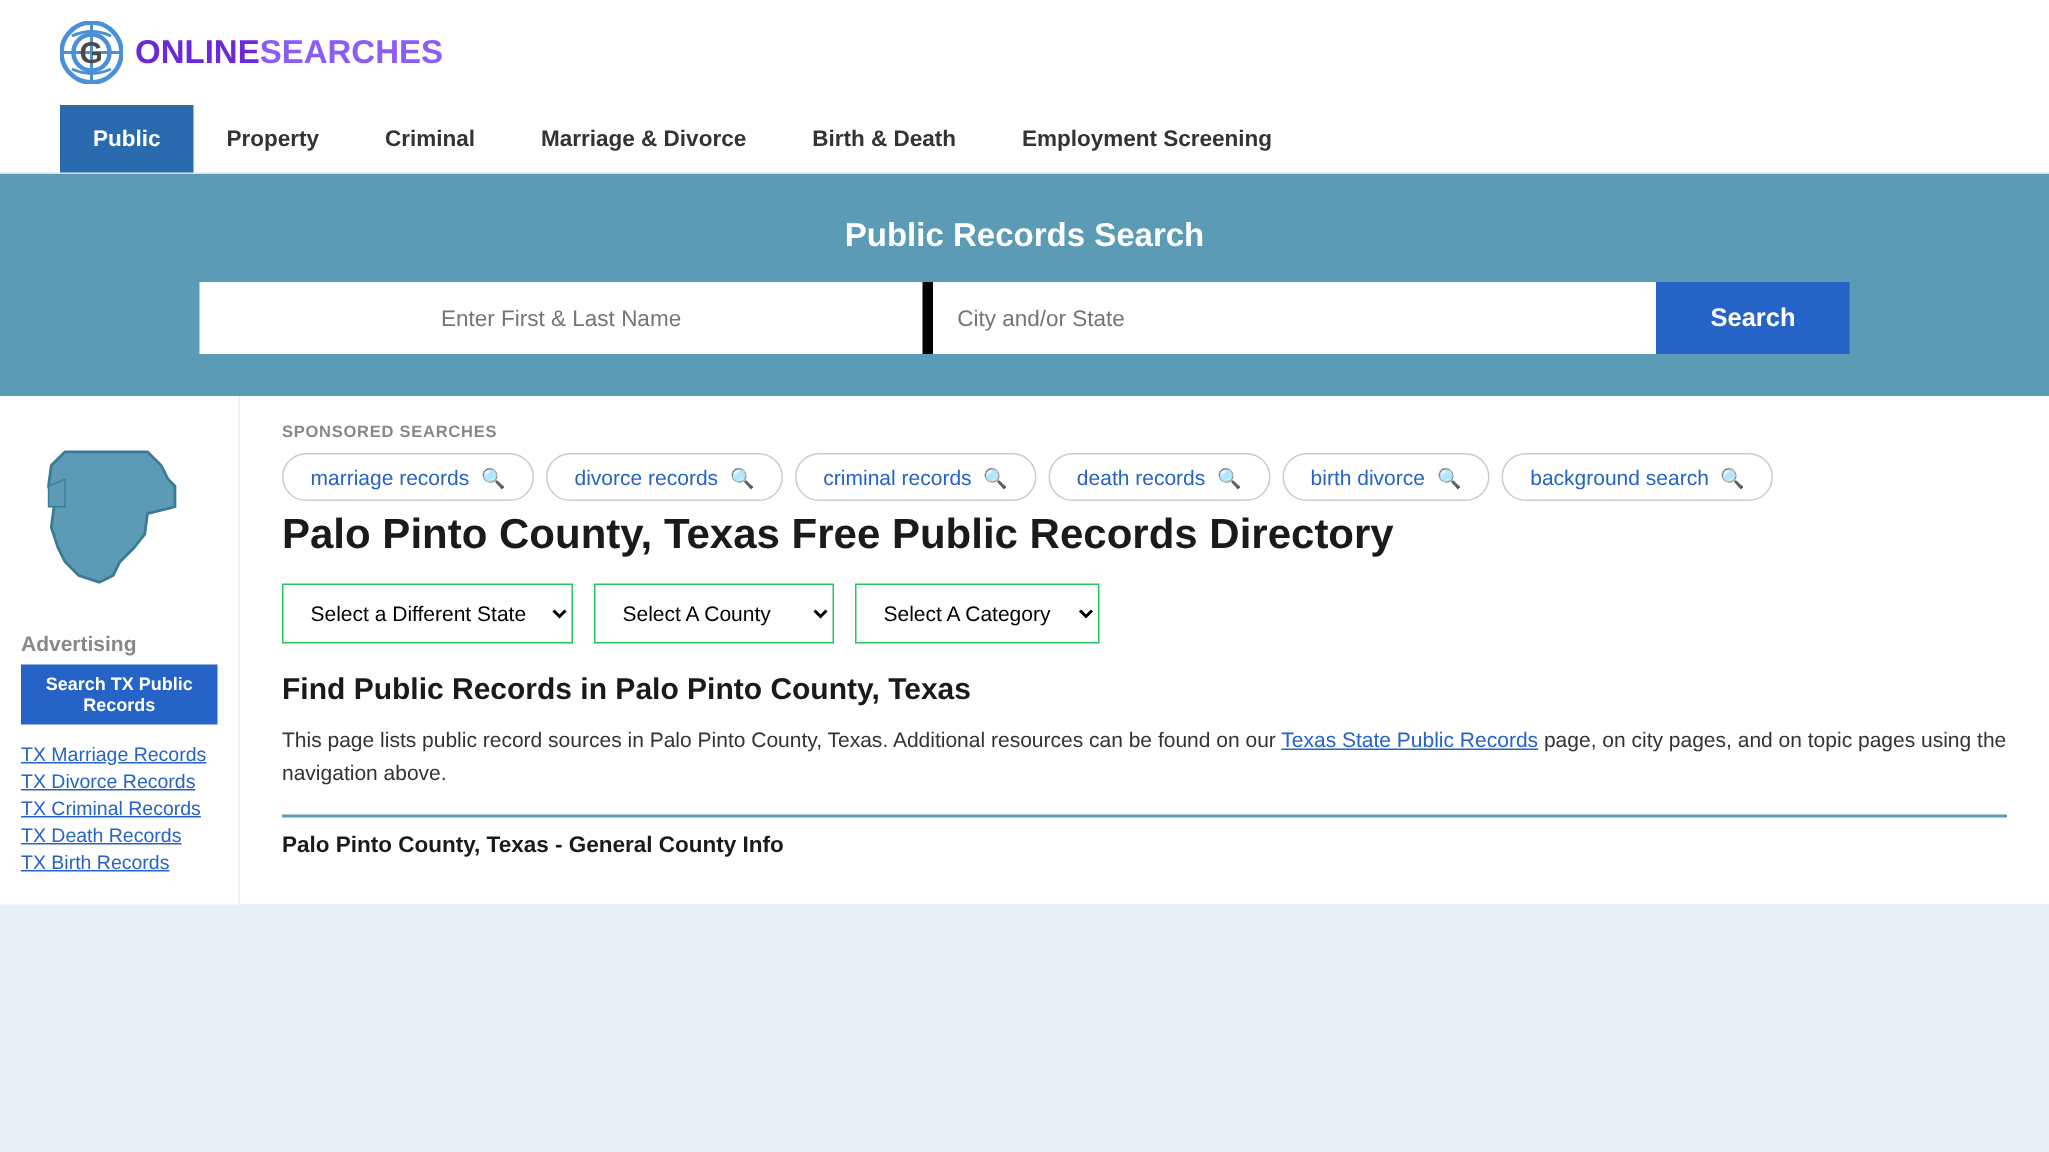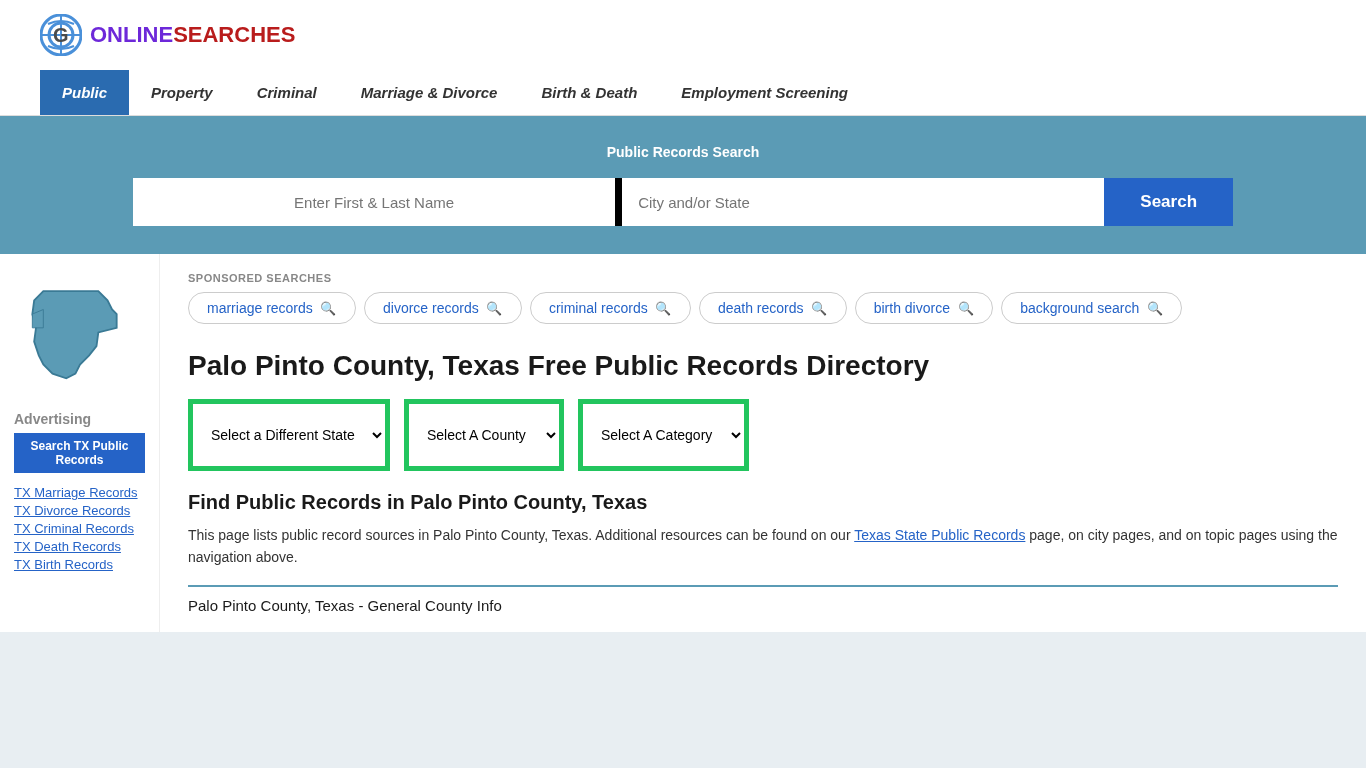--- a/index.html
+++ b/index.html
@@ -4,67 +4,67 @@
   <style>
     * { box-sizing: border-box; margin: 0; padding: 0; }
     body { font-family: Arial, sans-serif; background: #e8eef2; font-size: 14px; color: #333; }
 
     
     .header { background: #fff; padding: 14px 40px; display: flex; align-items: center; }
     .logo { display: flex; align-items: center; gap: 8px; }
     .logo-icon { width: 42px; height: 42px; }
     .logo-text { font-size: 22px; font-weight: bold; }
     .logo-text span.online { color: #6d28d9; }
-    .logo-text span.searches { color: #b91c1c; }
-
-    
-    .nav { background: #fff; border-bottom: 1px solid #ddd; font-style: italic; }
+    .logo-text span.searches { color: #8b5cf6; }
+
+    
+    .nav { background: #fff; border-bottom: 1px solid #ddd; }
     .nav ul { display: flex; list-style: none; padding: 0 40px; }
     .nav ul li a { display: block; padding: 14px 22px; text-decoration: none; color: #333; font-size: 15px; font-weight: 600; }
     .nav ul li.active a { background: #2a6bb0; color: #fff; }
 
     
     .search-banner { background: #5b9bb5; padding: 28px 40px; }
-    .search-banner h2 { text-align: center; color: #fff; font-size: 14px; font-weight: bold; margin-bottom: 18px; }
+    .search-banner h2 { text-align: center; color: #fff; font-size: 22px; font-weight: bold; margin-bottom: 18px; }
     .search-form { display: flex; gap: 0; max-width: 1100px; margin: 0 auto; }
     .search-form input { flex: 1; padding: 14px 16px; font-size: 15px; border: none; outline: none; color: #999; }
     .search-form input:first-child { border-right: 7px solid #000000; text-align: center; }
     .search-btn { background: #2563c7; color: #fff; border: none; padding: 14px 36px; font-size: 17px; font-weight: bold; cursor: pointer; white-space: nowrap; }
 
     
     .sidebar { width: 160px; min-width: 160px; padding: 18px 14px; background: #fff; border-right: 1px solid #eee; }
     .sidebar .ad-label { font-size: 14px; color: #888; font-weight: bold; margin-bottom: 6px; }
     .sidebar .ad-btn { background: #2563c7; color: #fff; font-size: 12px; padding: 6px 8px; display: block; text-align: center; margin-bottom: 12px; cursor: pointer; font-weight: bold; }
     .sidebar ul { list-style: none; padding: 0; }
     .sidebar ul li { margin-bottom: 3px; }
     .sidebar ul li a { color: #2563c7; font-size: 13px; text-decoration: underline; display: block; }
     .sidebar .texas-map { text-align: center; margin: 10px 0 16px 0; }
 
     
     .content { flex: 1; padding: 18px 28px; }
 
     
     .sponsored-label { font-size: 11px; color: #888; font-weight: bold; margin-bottom: 8px; letter-spacing: 0.5px; }
-    .search-tags { display: flex; flex-wrap: wrap; gap: 8px; margin-bottom: 24px; }
+    .search-tags { display: flex; flex-wrap: wrap; gap: 8px; margin-bottom: 4px; }
     .tag { display: flex; align-items: center; border: 1px solid #ccc; border-radius: 20px; padding: 7px 18px; background: #fff; font-size: 14px; color: #2563c7; gap: 8px; cursor: pointer; }
     .tag .tag-icon { font-size: 13px; color: #555; }
     .page-title { font-size: 28px; font-weight: bold; color: #1a1a1a; line-height: 1.25; }
 
     
     .dropdowns { display: flex; gap: 14px; margin-bottom: 20px; flex-wrap: wrap; }
-    .dropdown-select { padding: 22px 14px; border: 5px solid #22c55e; font-size: 14px; background: #fff; cursor: pointer; appearance: auto; min-width: 160px; }
+    .dropdown-select { padding: 10px 14px; border: 1px solid #22c55e; font-size: 14px; background: #fff; cursor: pointer; appearance: auto; min-width: 160px; }
 
     
     .find-title { font-size: 20px; font-weight: bold; color: #1a1a1a; margin-bottom: 10px; }
     .find-desc { font-size: 14px; line-height: 1.6; color: #333; margin-bottom: 16px; }
     .find-desc a { color: #2563c7; }
     .find-desc strong { font-weight: normal; }
 
     
-    .county-info-header { font-weight: normal; font-size: 15px; border-top: 2px solid #5b9bb5; padding-top: 10px; color: #1a1a1a; }
+    .county-info-header { font-weight: bold; font-size: 15px; border-top: 2px solid #5b9bb5; padding-top: 10px; color: #1a1a1a; }
 
     
     .full-wrapper { background: #fff; }
     .content-row { display: flex; background: #fff; }
 
     .header-nav-wrapper { background: #fff; }
   </style>
 </head>
 <body>
 

